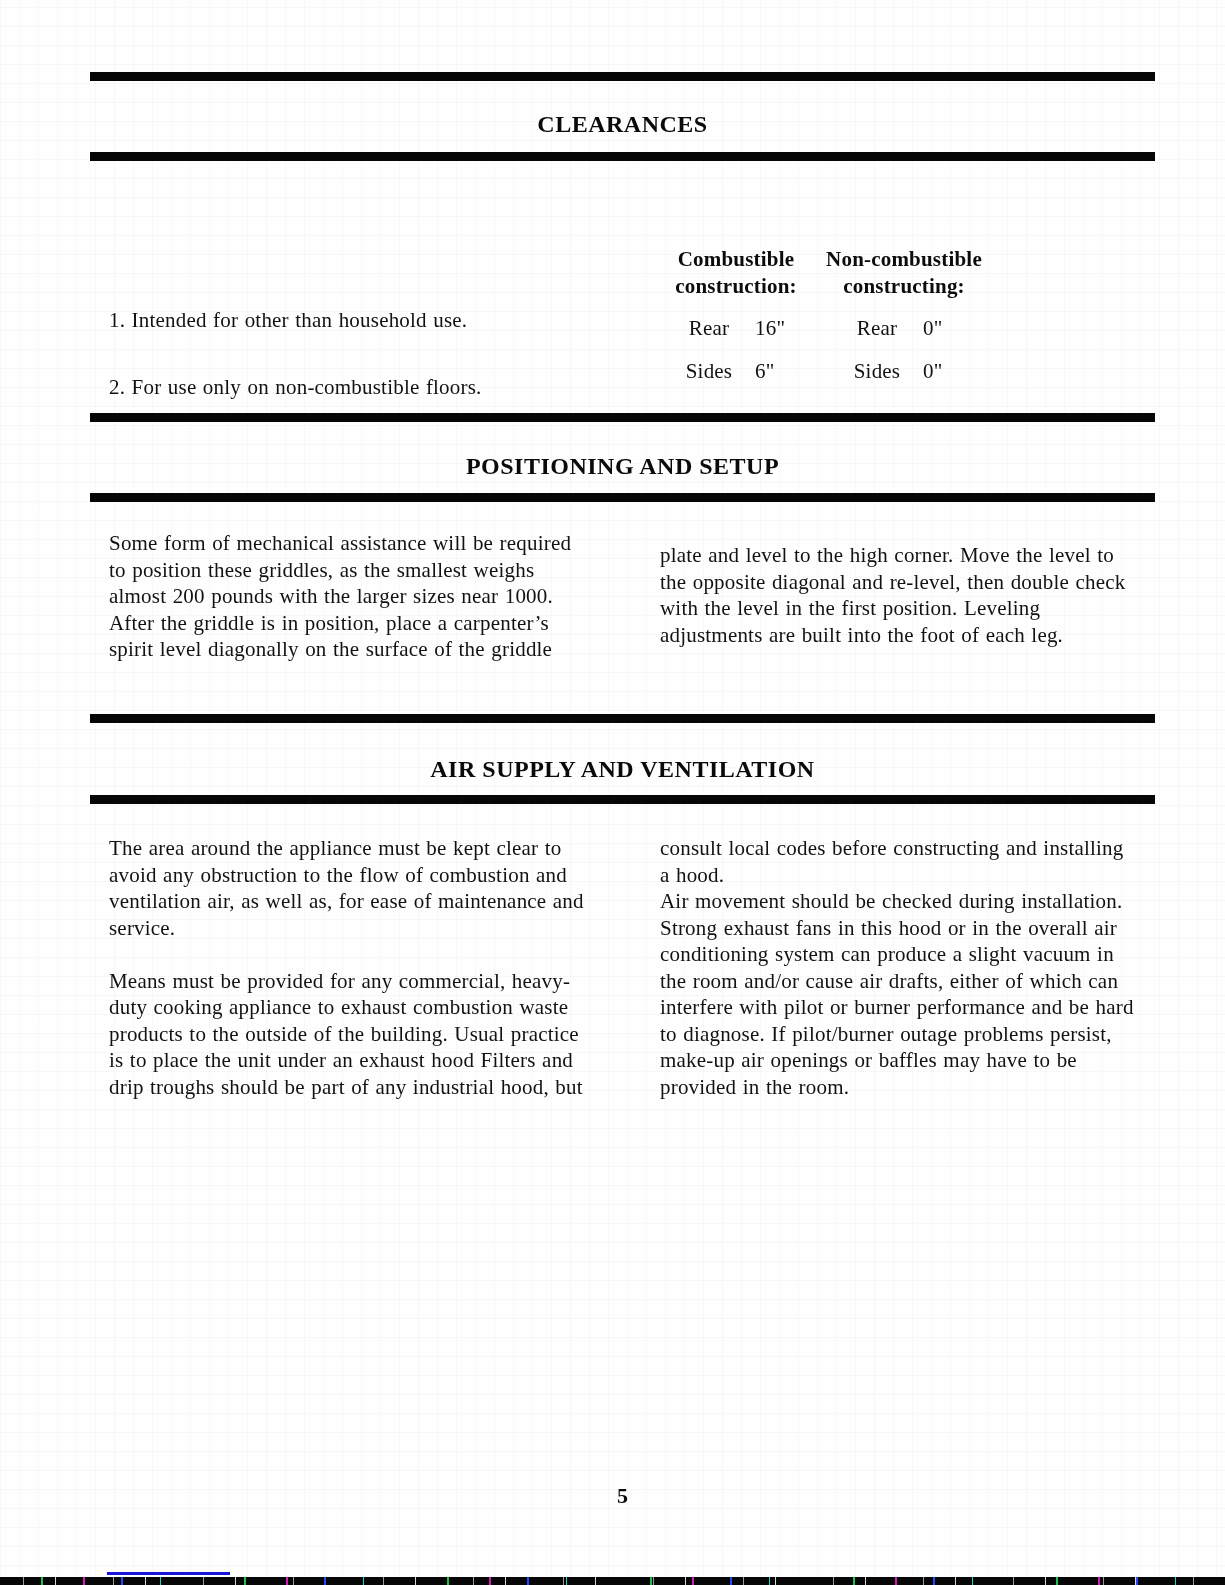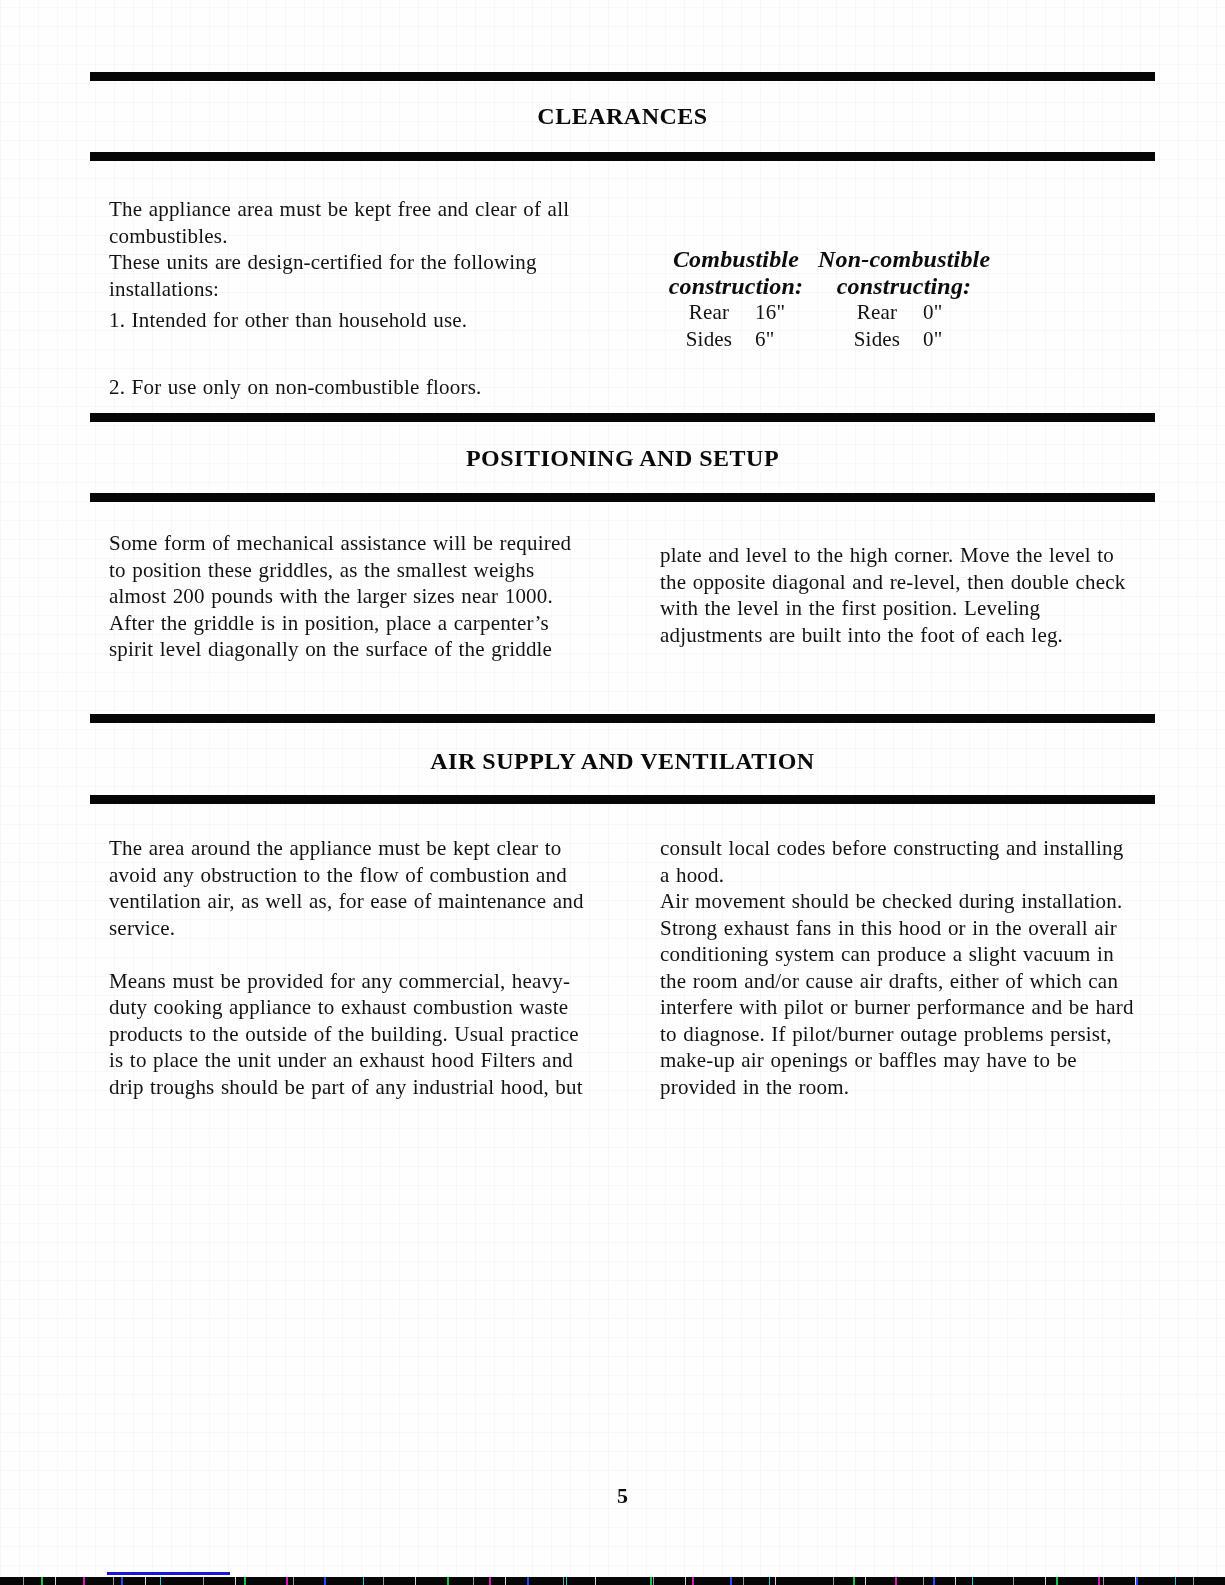--- a/index.html
+++ b/index.html
@@ -15,36 +15,36 @@
     overflow:hidden;
   }
   .rule{
     position:absolute;left:90px;width:1065px;height:9px;
     background:#060606;
   }
   .sec-title{
     position:absolute;left:90px;width:1065px;
     text-align:center;font-weight:bold;
     font-size:24px;line-height:30px;letter-spacing:0.5px;
-    color:#0a0a0a;white-space:pre;
+    color:#0a0a0a;white-space:pre;margin-top:8px;
   }
   .body-text{
     position:absolute;
     font-size:21px;line-height:26.5px;
     letter-spacing:0.2px;word-spacing:1px;
     white-space:pre;color:#121212;
   }
   .tcol{position:absolute;text-align:center;}
   .thead{
-    font-weight:bold;font-size:24px;line-height:26.5px;
-    letter-spacing:0.2px;white-space:pre;color:#0c0c0c;font-style:italic;
+    font-weight:bold;font-size:21px;line-height:26.5px;
+    letter-spacing:0.2px;white-space:pre;color:#0c0c0c;
   }
   .trow{
     display:flex;justify-content:center;gap:20px;
-    font-size:21px;line-height:26.5px;letter-spacing:0.2px;color:#121212;
+    font-size:21px;line-height:26.5px;letter-spacing:0.2px;color:#121212;margin-top:16px;
   }
   .trow .lbl{display:inline-block;min-width:52px;text-align:center;}
   .trow .val{display:inline-block;min-width:34px;text-align:left;}
   .page-number{
     position:absolute;left:90px;top:1483px;width:1065px;
     text-align:center;font-weight:bold;font-size:22px;color:#0a0a0a;
   }
   .blue-line{
     position:absolute;left:107px;top:1572px;width:123px;height:3px;
     background:#1616d6;
@@ -59,24 +59,20 @@
 </style>
 </head>
 <body>
 
 <div class="page">
 
   <div class="rule" style="top:72px"></div>
   <div class="sec-title" style="top:101px">CLEARANCES</div>
   <div class="rule" style="top:152px"></div>
 
-  <div class="body-text" style="left:109px;top:196px">The appliance area must be kept free and clear of all
-combustibles.
-These units are design-certified for the following
-installations:</div>
   <div class="body-text" style="left:109px;top:307px">1. Intended for other than household use.</div>
   <div class="body-text" style="left:109px;top:374px">2. For use only on non-combustible floors.</div>
 
   <div class="tcol" style="left:652px;top:246px;width:168px">
     <div class="thead">Combustible
 construction:</div>
     <div class="trow">
       <span class="lbl">Rear</span>
       <span class="val">16"</span>
     </div>

